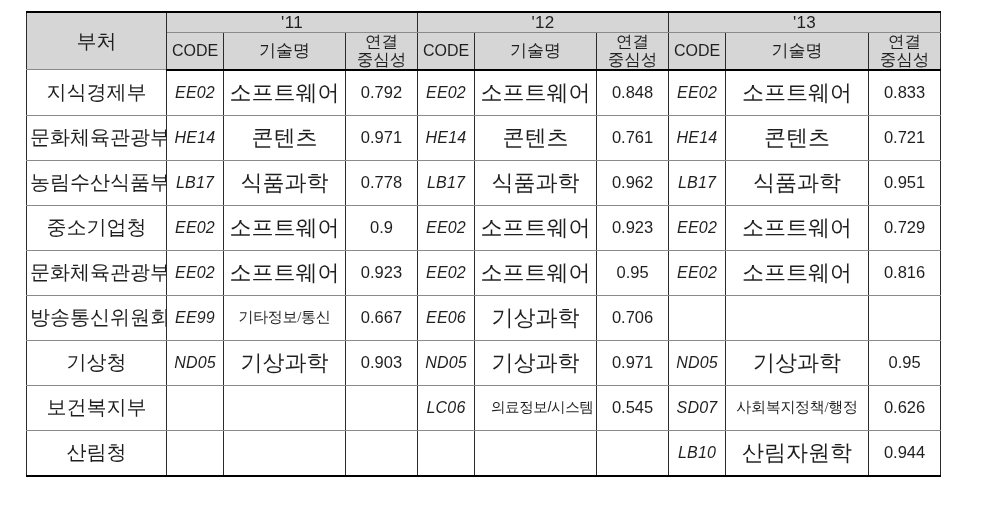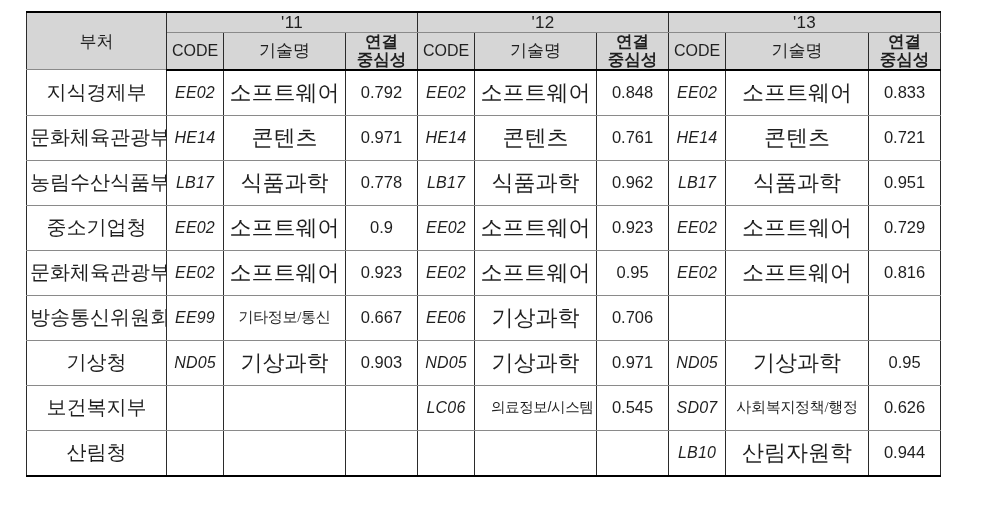--- a/index.html
+++ b/index.html
@@ -67,34 +67,34 @@
   thead th {
     background: #d6d6d6;
     font-size: 17px;
     line-height: 1.12;
   }
   th.year-group {
     font-size: 17px;
     letter-spacing: 0.3px;
   }
   th.dept-head {
-    font-size: 17px;
+    font-size: 20px;
   }
   th.sub-code {
     font-size: 16px;
   }
   th.sub-tech {
     font-size: 17px;
   }
   th.sub-cent {
     font-size: 16.5px;
     line-height: 1.08;
   }
   th.sub-cent .l1,
-  th.sub-cent .l2 { display: block; font-weight: bold; }
+  th.sub-cent .l2 { display: block; }
 
   
   tbody td {
     height: 44px;
     font-size: 16.5px;
   }
   td.dept {
     font-size: 20px;
   }
   td.code {

